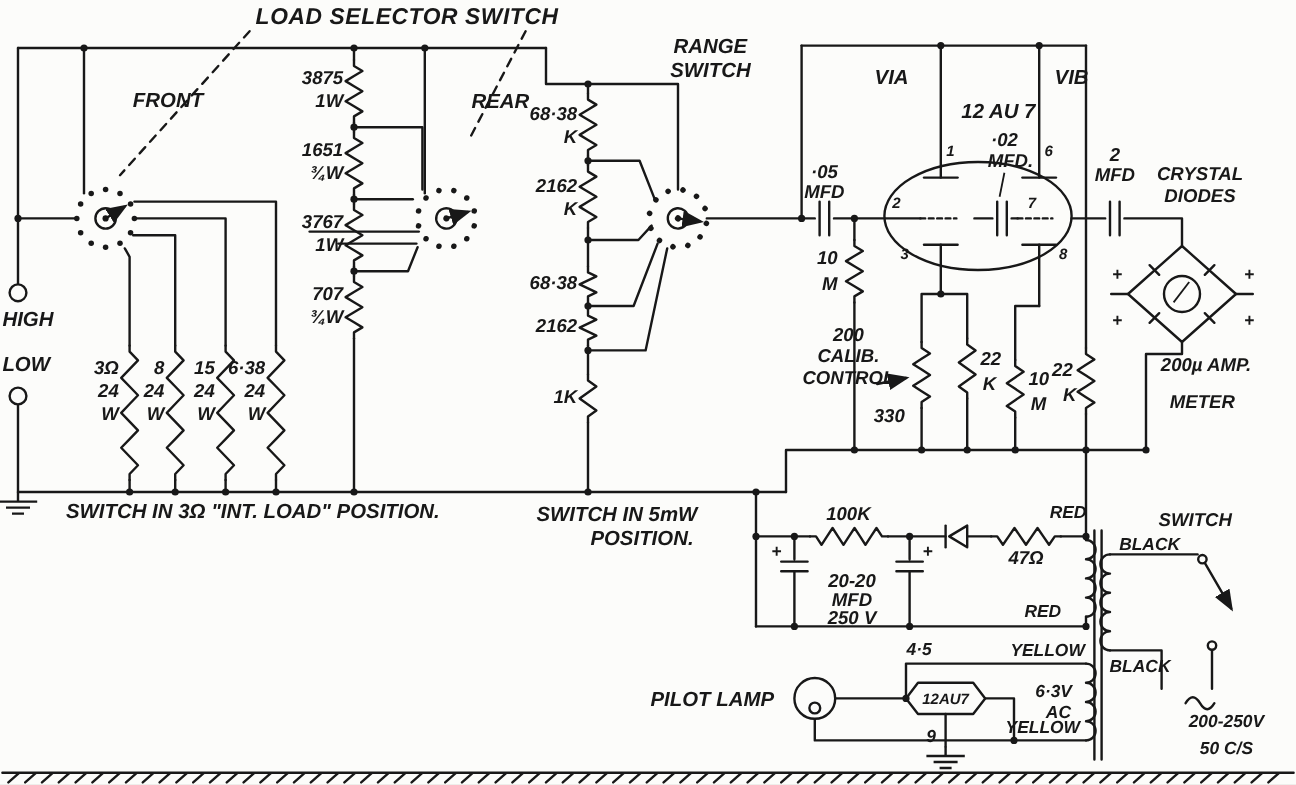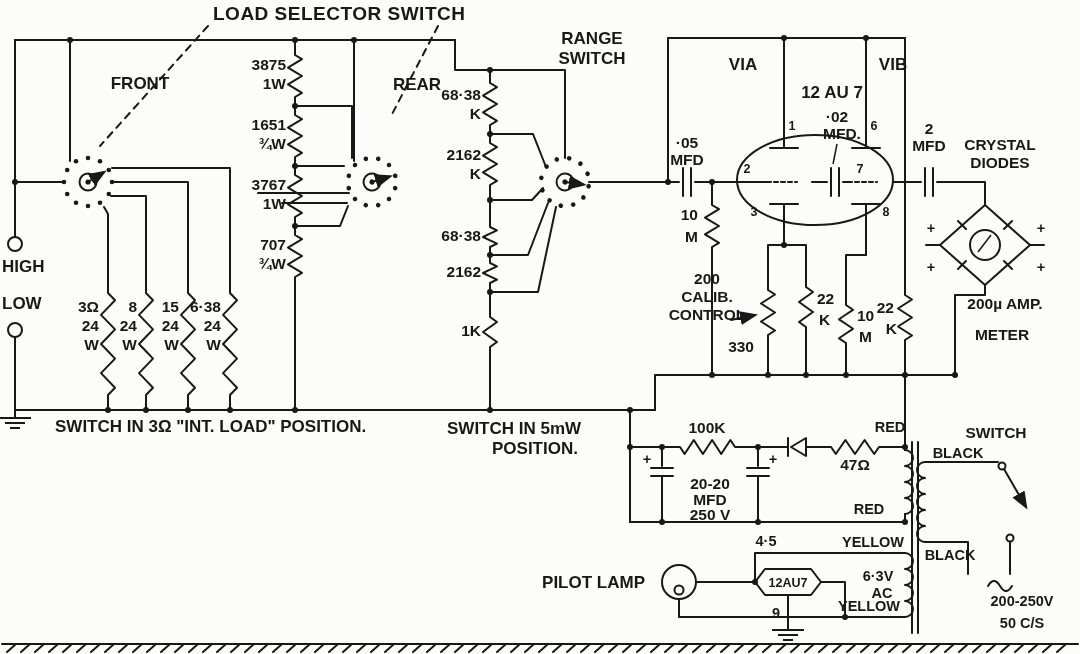--- a/index.html
+++ b/index.html
@@ -1,16 +1,16 @@
 <!DOCTYPE html>
 <html><head>
 <meta charset="utf-8">
 <style>
   html,body{margin:0;padding:0;background:#d8d8d4;}
-  .page{position:relative;width:1080px;height:654px;background:#fcfcfa;overflow:hidden;}
+  .page{position:relative;width:1080px;height:654px;background:#fcfcfa;overflow:hidden;font-style:italic;}
   svg{display:block;}
   svg text{font-family:"Liberation Sans","DejaVu Sans",sans-serif;font-weight:700;fill:#181818;}
   .t19{font-size:19px;letter-spacing:.5px;}
   .t17{font-size:17px;}
   .t16{font-size:15.5px;}
   .t15{font-size:14.5px;}
   .t13{font-size:12.5px;}
   .w{stroke:#181818;stroke-width:2;fill:none;stroke-linecap:round;stroke-linejoin:round;}
   .w1{stroke:#181818;stroke-width:1.5;fill:none;}
   .dash{stroke-dasharray:7 6;}

